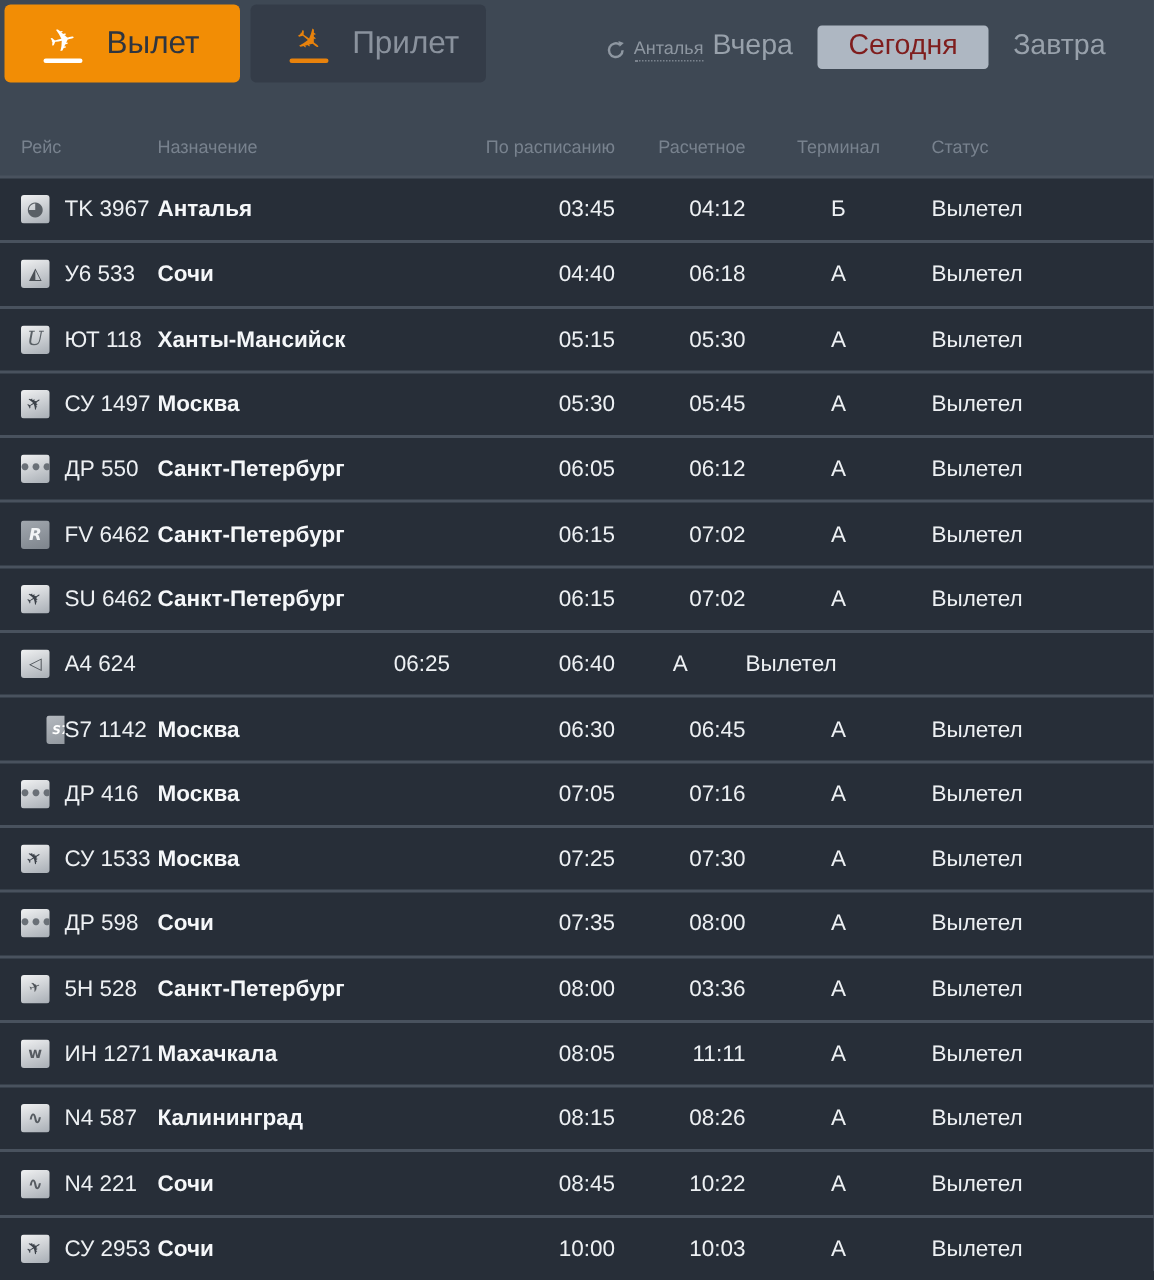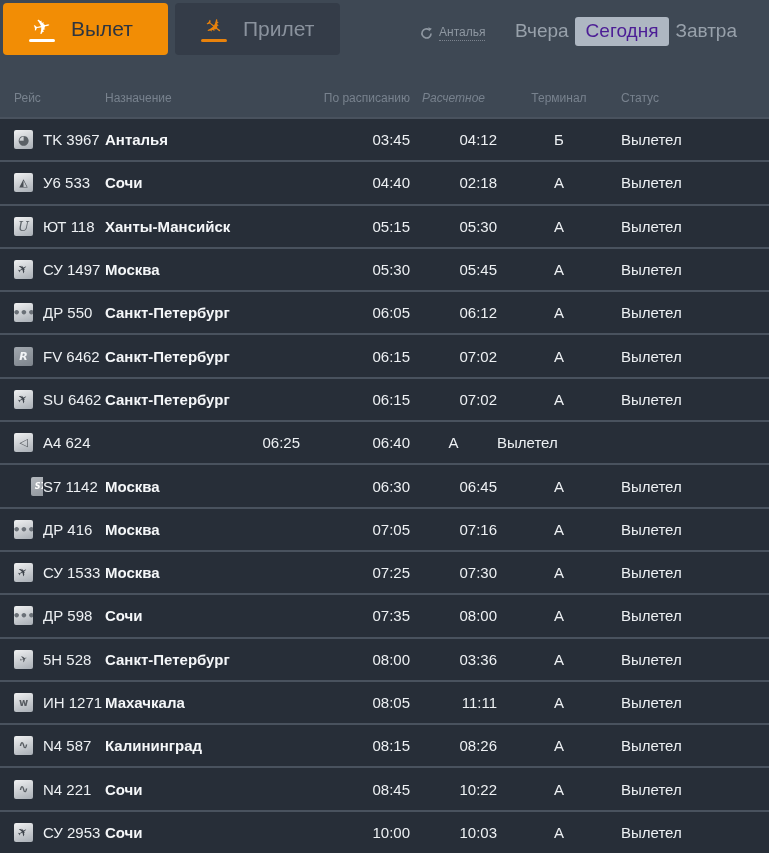--- a/index.html
+++ b/index.html
@@ -40,37 +40,37 @@
 
   .refresh {
     margin-left:80px; margin-top:22px;
     display:flex; align-items:center; gap:6px; cursor:pointer;
   }
   .refresh-label {
     font-size:12px; color:#8E97A1;
     border-bottom:1px dotted #7B838E; padding-bottom:1px;
   }
 
-  .days { margin-left:auto; margin-top:14px; display:flex; align-items:center; }
+  .days { margin-left:auto; margin-top:14px; display:flex; align-items:center; gap:10px; }
   .day {
     font-size:19px; color:#98A1AB; cursor:pointer;
     padding:4px 6px; border-radius:3px; line-height:1.1;
   }
-  .day.selected { background:#AEB7C2; color:#4c1d95; padding:4px 11px; }
+  .day.selected { background:#AEB7C2; color:#7f1d1d; padding:4px 21px; }
 
   
   .thead {
     height:60px; background:#3E4854;
     display:grid;
     grid-template-columns:91px 195px 110px 87px 124px auto;
     align-items:end; padding:0 0 12px 14px;
     font-size:12px; color:#78828E;
   }
   .thead .h-sched { text-align:right; }
-  .thead .h-est   { text-align:center; padding-right:0;font-style:italic; }
+  .thead .h-est   { text-align:right; padding-right:0; }
   .thead .h-term  { text-align:center; }
   .thead .h-status{ text-align:left;margin-top:28px; }
 
   
   .tbody {
     flex:1; background:#49525E;
     display:flex; flex-direction:column; gap:2px; padding-top:2px;
   }
   .row {
     flex:1; background:#272E38;
@@ -173,21 +173,21 @@
 
   <div class="row">
     <div class="cell">
       <span class="logo logo-u6">
         <span class="glyph">◭</span>
       </span>
     </div>
     <div class="cell flight">У6 533</div>
     <div class="cell dest">Сочи</div>
     <div class="cell sched">04:40</div>
-    <div class="cell est">02:18</div>
+    <div class="cell est">06:18</div>
     <div class="cell term">А</div>
     <div class="cell status">Вылетел</div>
   </div>
 
   <div class="row">
     <div class="cell">
       <span class="logo logo-ut">
         <span class="glyph">U</span>
       </span>
     </div>

